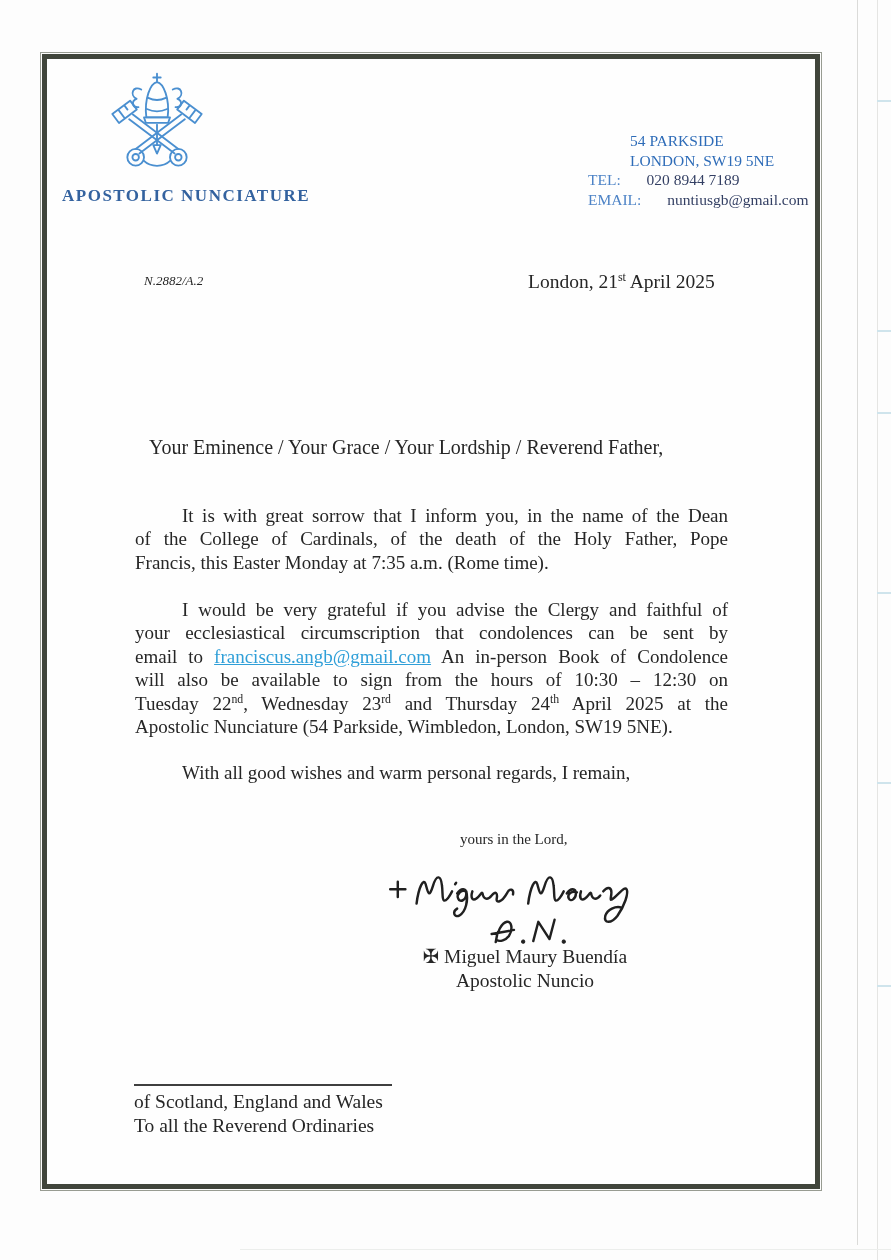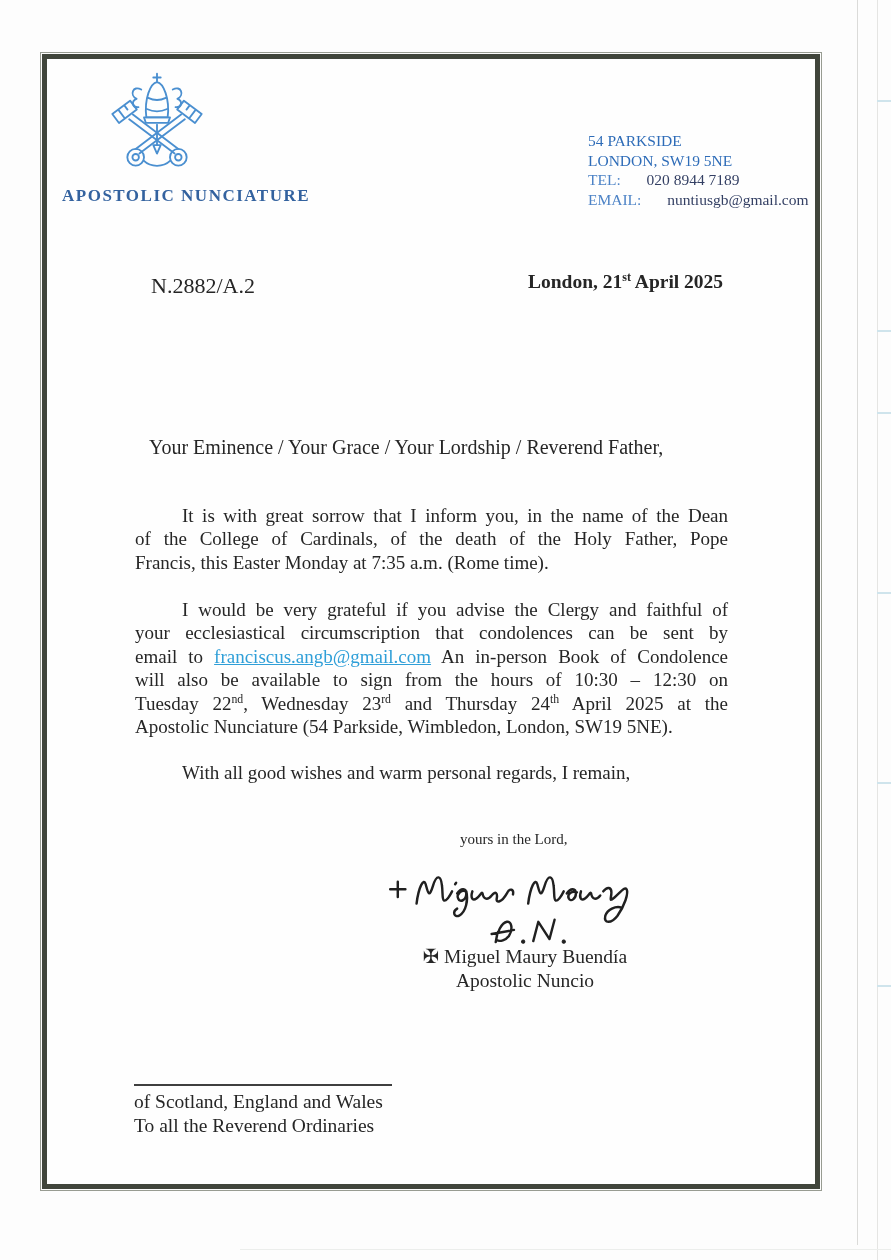--- a/index.html
+++ b/index.html
@@ -17,26 +17,26 @@
     background:#fefefe;
   }
   
   .crest { position:absolute; left:106px; top:70px; width:102px; height:104px; }
   .crest path, .crest circle { stroke:var(--crest_blue, #4a8fd0); fill:none; stroke-width:2; stroke-linecap:round; stroke-linejoin:round; }
   .org-name {
     position:absolute; left:62px; top:186px; font-size:17px; letter-spacing:1.5px;
     font-weight:600; color:var(--accent_blue, #33629f); white-space:nowrap;
   }
   .addr { position:absolute; left:588px; top:131px; font-size:15.5px; line-height:19.6px; white-space:nowrap; }
-  .addr .blue { color:var(--accent_blue2, #2e6cb8); }
+  .addr .blue { color:var(--accent_blue2, #2e6cb8);margin-left:42px; }
   .addr .label { color:var(--label_blue, #4d83c6); }
   .addr .navy { color:var(--navy, #333f63);margin-left:22px; }
   
-  .ref { position:absolute; left:151px; top:273px; font-size:22px; }
-  .dateline { position:absolute; left:528px; top:271px; font-size:19.5px; white-space:nowrap;font-weight:bold; }
+  .ref { position:absolute; left:144px; top:273px; font-size:13px;font-style:italic; }
+  .dateline { position:absolute; left:528px; top:271px; font-size:19.5px; white-space:nowrap; }
   
   .salutation { position:absolute; left:149px; top:436px; font-size:20px; white-space:nowrap; }
   .para { position:absolute; left:135px; width:593px; font-size:19px; line-height:23.4px; }
   .p1 { top:504px; } .p2 { top:598px; } .p3 { top:761px; }
   .tline { text-align:justify; text-align-last:justify; white-space:normal; }
   .tlast { text-align-last:left; }
   .tindent { text-indent:47px; }
   .indent { text-indent:47px; }
   .seg-sup { vertical-align:super; font-size:0.62em; line-height:0; }
   .seg-link { color:var(--link_blue, #2f9fd8); text-decoration:underline; text-decoration-color:var(--link_blue, #2f9fd8); cursor:pointer; }

